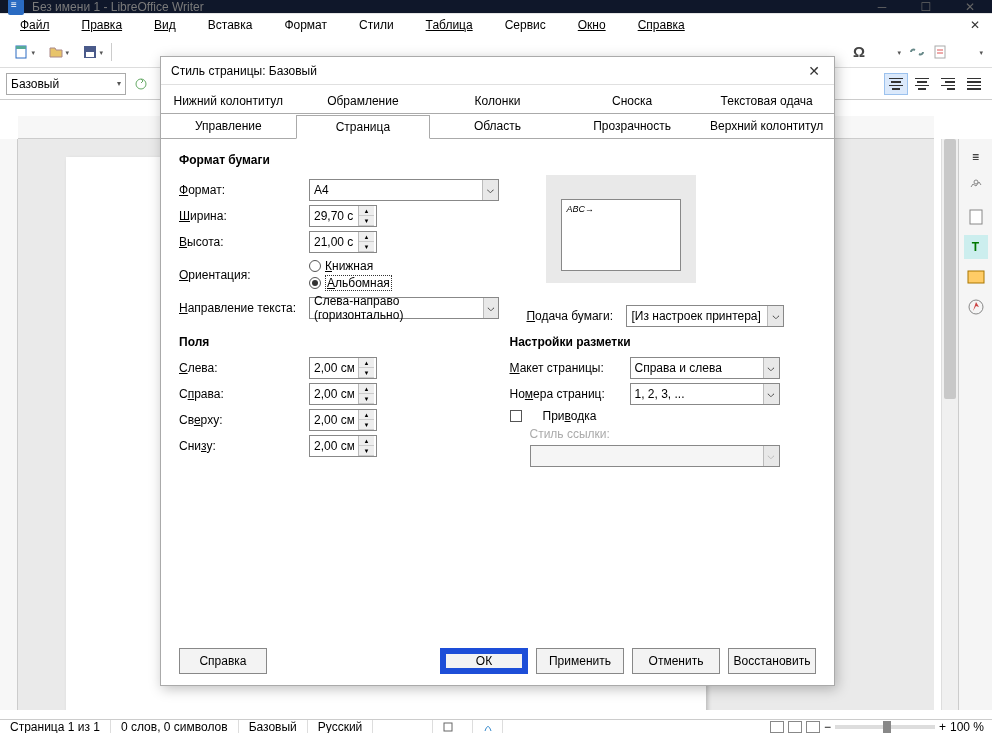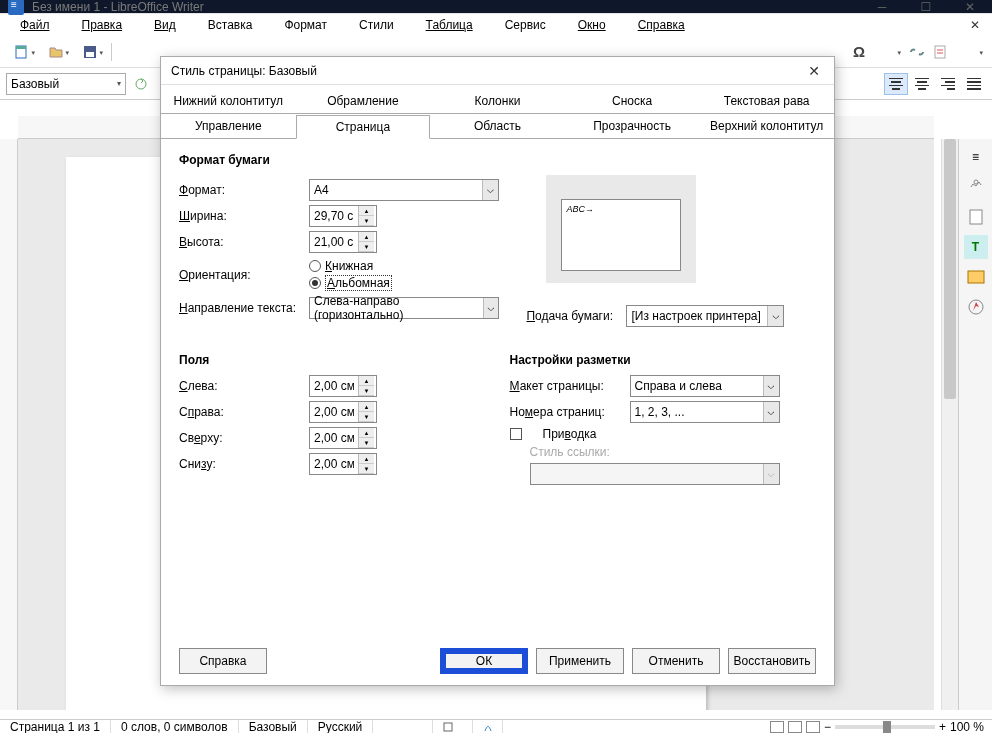--- a/index.html
+++ b/index.html
@@ -276,21 +276,21 @@
   <div class="dlg-title">
     <span>Стиль страницы: Базовый</span>
     <div class="dlg-close">✕</div>
   </div>
   <div class="tab-strip">
     <div class="tab-row">
       <div class="tab">Нижний колонтитул</div>
       <div class="tab">Обрамление</div>
       <div class="tab">Колонки</div>
       <div class="tab">Сноска</div>
-      <div class="tab">Текстовая рава</div>
+      <div class="tab">Текстовая одача</div>
     </div>
     <div class="tab-row">
       <div class="tab">Управление</div>
       <div class="tab active">Страница</div>
       <div class="tab">Область</div>
       <div class="tab">Прозрачность</div>
       <div class="tab">Верхний колонтитул</div>
     </div>
   </div>
 
@@ -356,21 +356,21 @@
         <div class="form-row" style="margin-top:22px;">
           <label style="width:100px;"><span class="u">П</span>одача бумаги:</label>
           <div class="combo" style="width:158px;">
             <span>[Из настроек принтера]</span>
               <span class="arr">⌵</span>
           </div>
         </div>
       </div>
     </div>
 
-    <div class="two-col" style="margin-top:18px;">
+    <div class="two-col" style="margin-top:0;">
       <div class="col">
         <div class="section-title">Поля</div>
         <div class="form-row">
             <label><span class="u">С</span>лева:</label>
             <div class="spin">
               <input value="2,00 см" style="">
               <div class="btns">
                 <div>▲</div>
                 <div>▼</div>
               </div>

